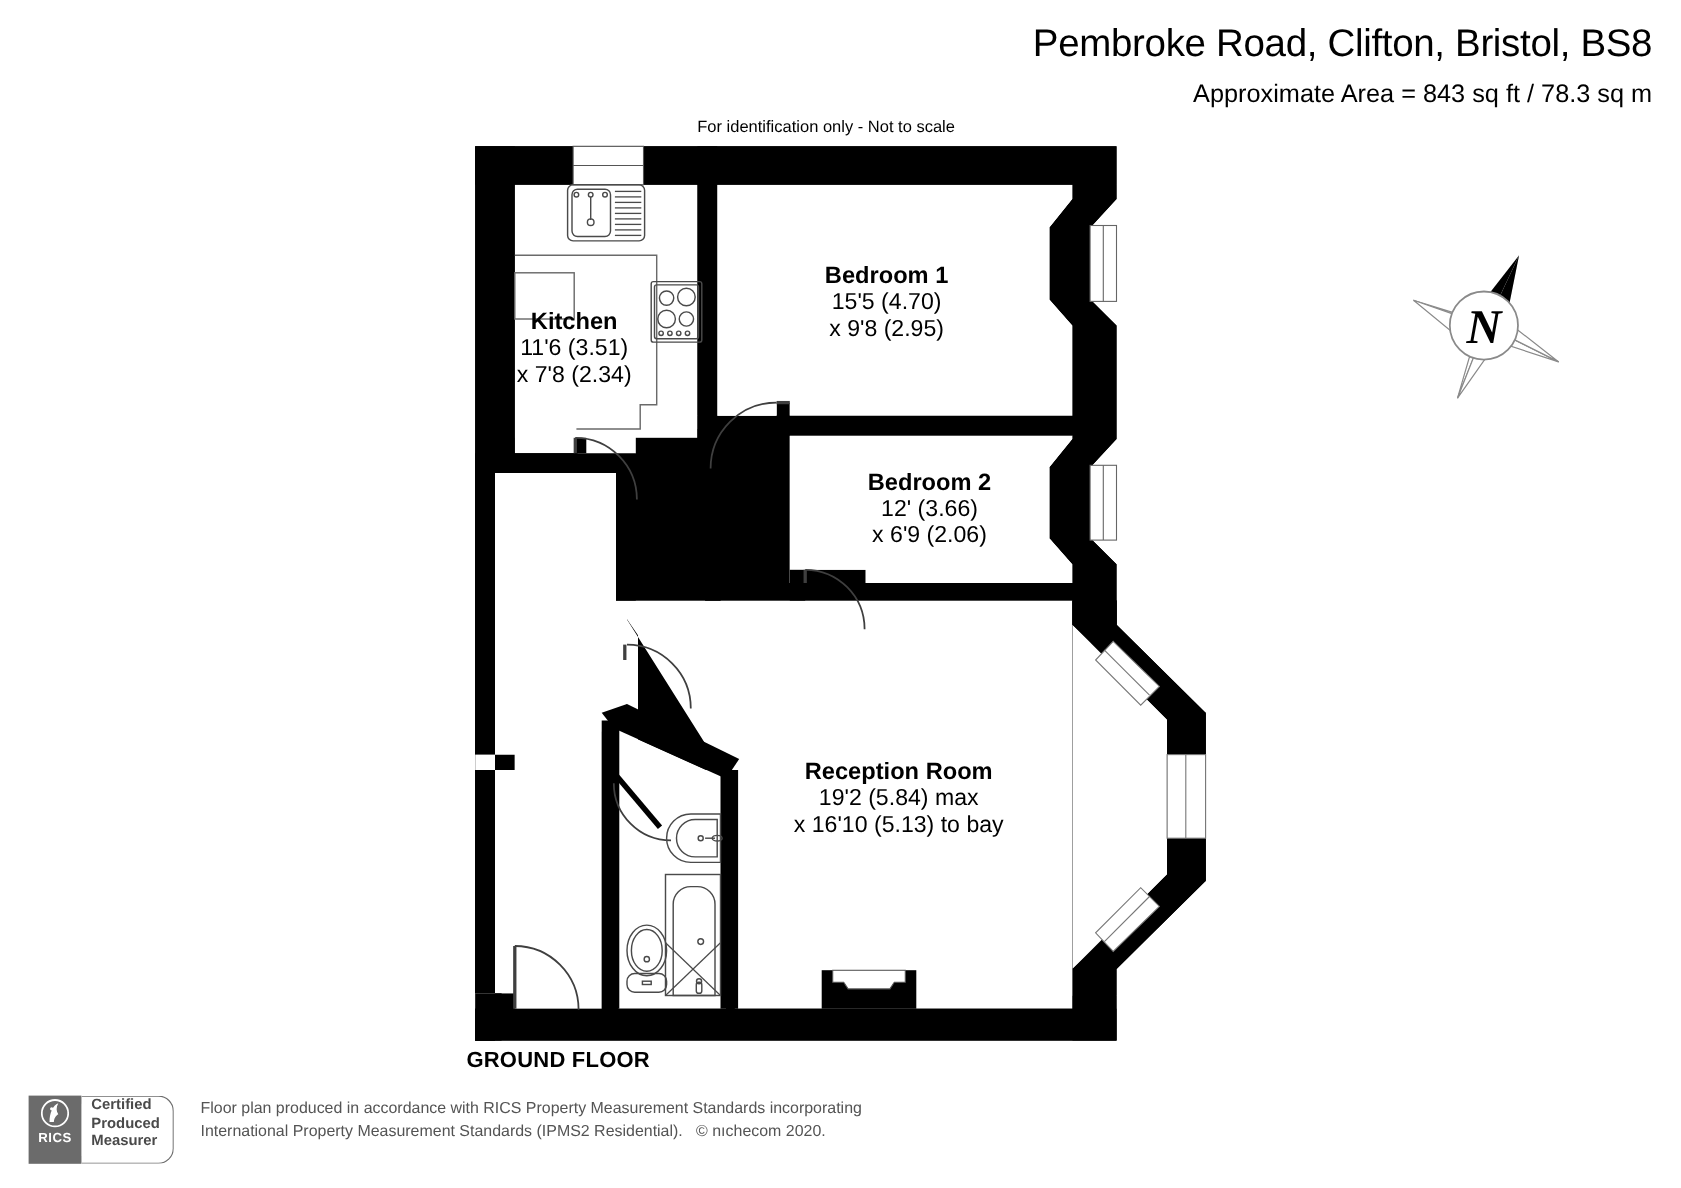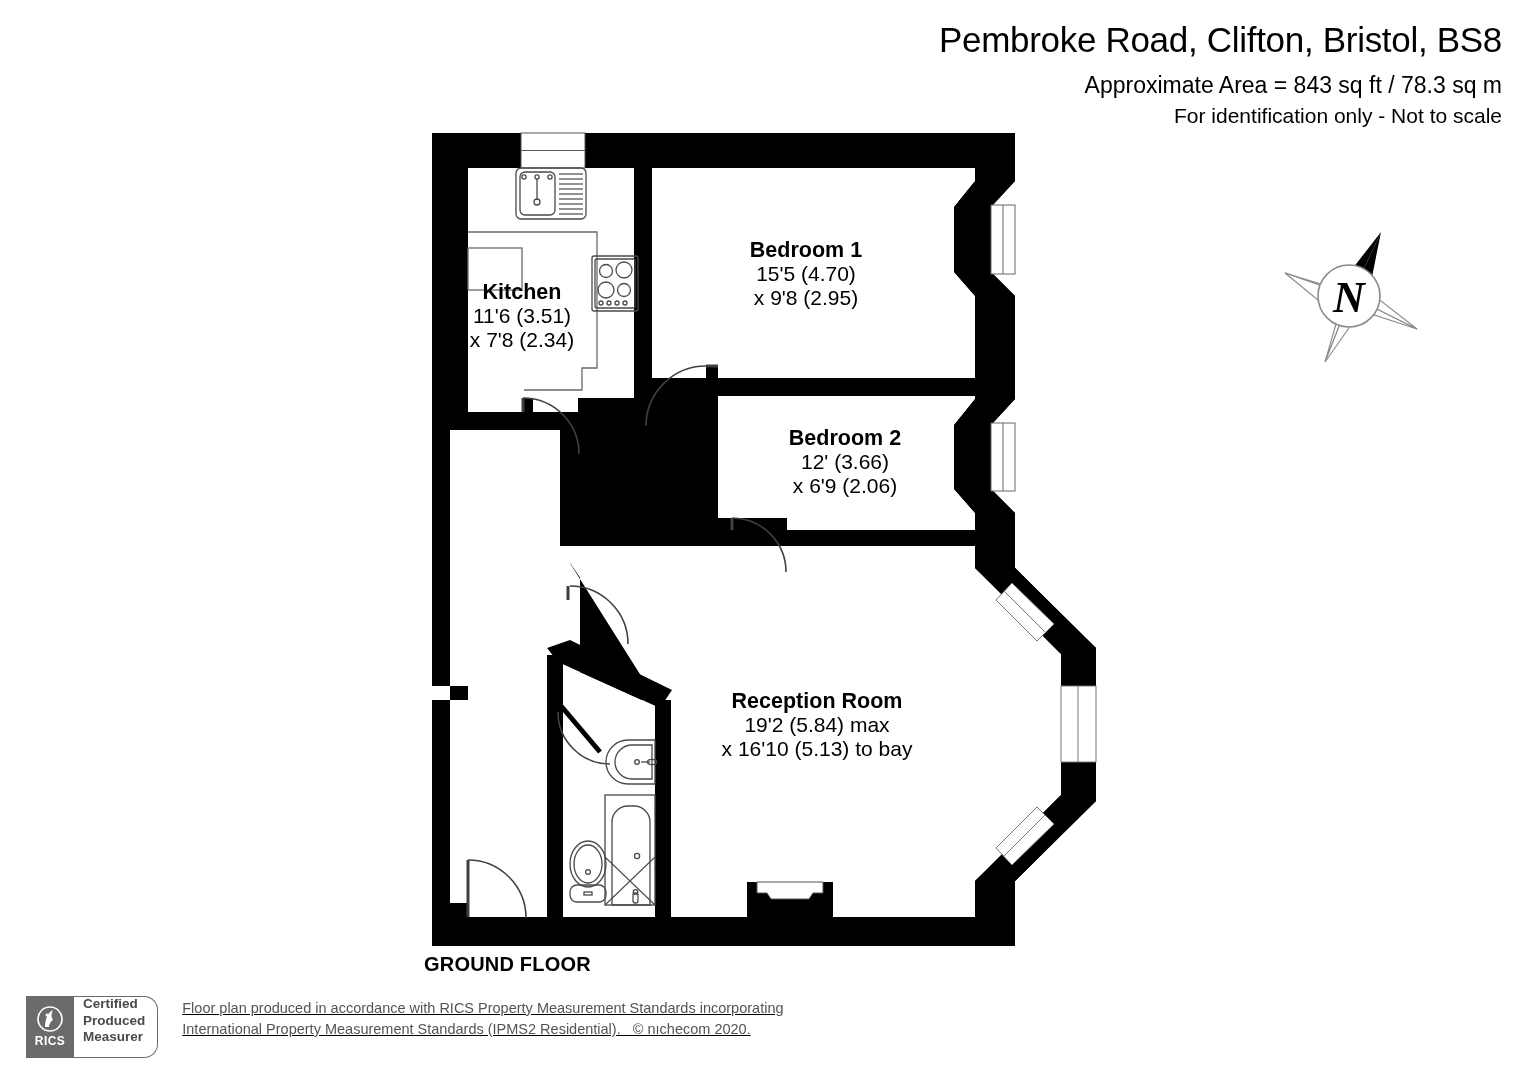--- a/index.html
+++ b/index.html
@@ -35,24 +35,25 @@
     white-space: nowrap;
   }
   #area {
     font-size: 23px;
     font-weight: normal;
     line-height: 34px;
     margin-top: 6px;
     white-space: nowrap;
   }
   #disclaimer {
-    font-size: 21px;
+    font-size: 15px;
     line-height: 22px;
     margin-top: 3px;
     white-space: nowrap;
+    text-align: center;
   }
 
   
   #plan-wrap {
     position: absolute;
     left: 0;
     top: 0;
     width: 1528px;
     height: 1080px;
   }
@@ -94,21 +95,21 @@
     align-items: stretch;
     height: 62px;
     flex: 0 0 auto;
   }
   #rics-mark {
     width: 48px;
     background: #6b6b6b;
     display: flex;
     flex-direction: column;
     align-items: center;
-    justify-content: center;
+    justify-content: flex-start;
     padding: 3px 0 4px 0;
     box-sizing: border-box;
   }
   #rics-emblem {
     display: block;
   }
   #rics-word {
     color: #ffffff;
     font-size: 12px;
     font-weight: bold;
@@ -129,21 +130,20 @@
   .cpm-line {
     font-size: 13.5px;
     font-weight: bold;
     line-height: 16.5px;
     color: #4a4a4a;
     white-space: nowrap;
   }
   #credits {
     margin-left: 24px;
     padding-top: 2px;
-    text-decoration: underline;
   }
   .credit-line {
     font-size: 14.5px;
     line-height: 21px;
     color: #545454;
     white-space: pre;
   }
 </style>
 </head>
 <body>

